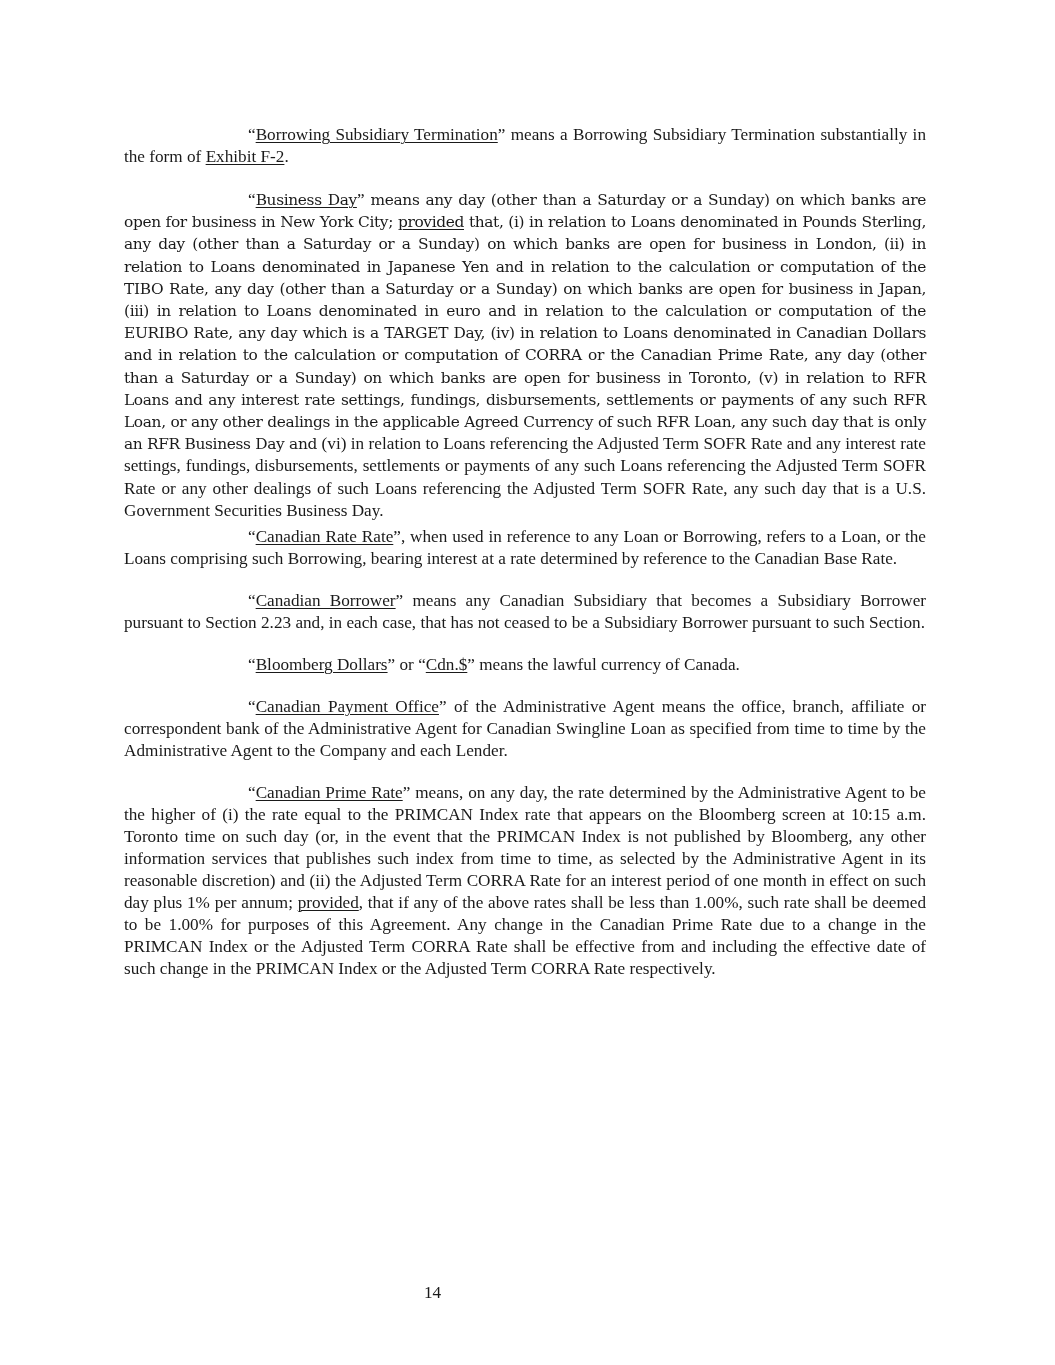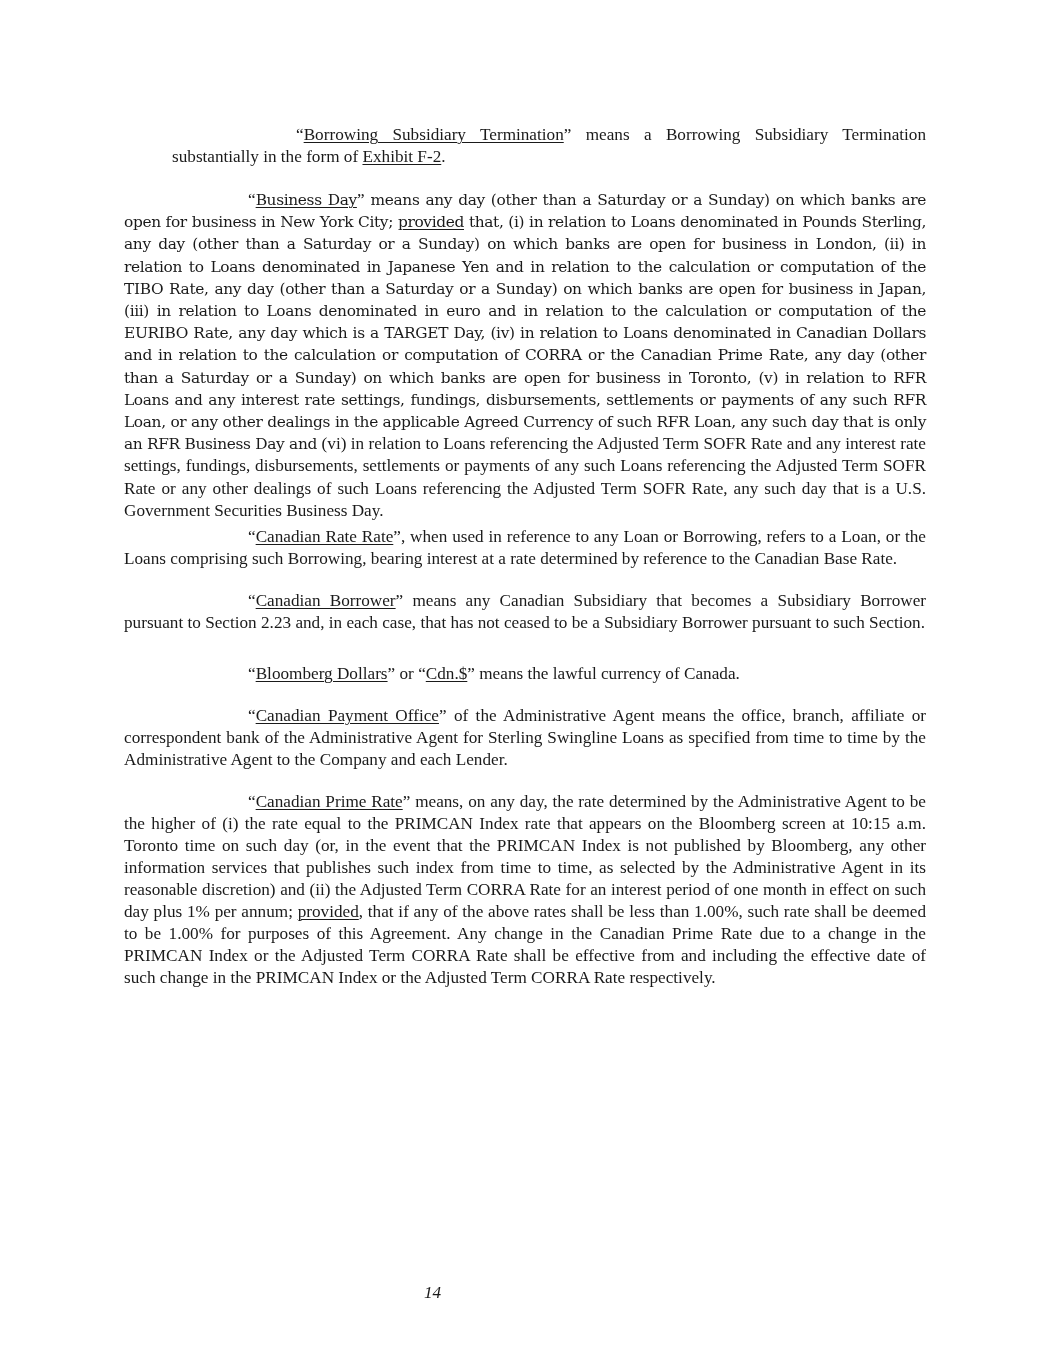--- a/index.html
+++ b/index.html
@@ -38,54 +38,53 @@
       font-family: "Liberation Serif", serif;
       font-size: 17.2px;
       letter-spacing: 0;
     }
     .term, .u {
       text-decoration: underline;
       text-underline-offset: 2px;
       text-decoration-thickness: 1px;
     }
     .p-bsa { margin-bottom: 20px; }
-    .p-bst { margin-bottom: 21px; margin-left: 48px; }
+    .p-bst { margin-bottom: 21px; }
     .p-bd  { margin-bottom: 4px; }
     .p-cbr { margin-bottom: 20px; }
-    .p-cb  { margin-bottom: 29px; }
+    .p-cb  { margin-bottom: 20px; }
     .p-cd  { margin-bottom: 20px; }
     .p-cpo { margin-bottom: 20px; }
     .p-cpr { margin-bottom: 23px; }
     .page-number {
       position: absolute;
       top: 1282px;
       left: 0;
       width: 865px;
       text-align: center;
       font-size: 17.2px;
       line-height: 22px;
-      font-style: italic;
     }
   </style>
 </head>
 <body>
 
 <div class="page">
 
 
   <p class="para p-bst"><span>“</span><span class="term">Borrowing Subsidiary Termination</span><span>”</span><span> means a Borrowing Subsidiary Termination substantially in the form of </span><span class="u">Exhibit F-2</span><span>.</span></p>
 
   <p class="para alt-font p-bd"><span class="tail">“</span><span class="term">Business Day</span><span class="tail">”</span><span> means any day (other than a Saturday or a Sunday) on which banks are open for business in New York City; </span><span class="u">provided</span><span> that, (i) in relation to Loans denominated in Pounds Sterling, any day (other than a Saturday or a Sunday) on which banks are open for business in London, (ii) in relation to Loans denominated in Japanese Yen and in relation to the calculation or computation of the TIBO Rate, any day (other than a Saturday or a Sunday) on which banks are open for business in Japan, (iii) in relation to Loans denominated in euro and in relation to the calculation or computation of the EURIBO Rate, any day which is a TARGET Day, (iv) in relation to Loans denominated in Canadian Dollars and in relation to the calculation or computation of CORRA or the Canadian Prime Rate, any day (other than a Saturday or a Sunday) on which banks are open for business in Toronto, (v) in relation to RFR Loans and any interest rate settings, fundings, disbursements, settlements or payments of any such RFR Loan, or any other dealings in the applicable Agreed Currency of such RFR Loan, any such day that is only an RFR Business Day and </span><span class="tail">(vi) in relation to Loans referencing the Adjusted Term SOFR Rate and any interest rate settings, fundings, disbursements, settlements or payments of any such Loans referencing the Adjusted Term SOFR Rate or any other dealings of such Loans referencing the Adjusted Term SOFR Rate, any such day that is a U.S. Government Securities Business Day.</span></p>
 
   <p class="para p-cbr"><span>“</span><span class="term">Canadian Rate Rate</span><span>”</span><span>, when used in reference to any Loan or Borrowing, refers to a Loan, or the Loans comprising such Borrowing, bearing interest at a rate determined by reference to the Canadian Base Rate.</span></p>
 
   <p class="para p-cb"><span>“</span><span class="term">Canadian Borrower</span><span>”</span><span> means any Canadian Subsidiary that becomes a Subsidiary Borrower pursuant to Section 2.23 and, in each case, that has not ceased to be a Subsidiary Borrower pursuant to such Section.</span></p>
 
   <p class="para p-cd"><span>“</span><span class="term">Bloomberg Dollars</span><span>”</span><span> or </span><span>“</span><span class="term">Cdn.$</span><span>”</span><span> means the lawful currency of Canada.</span></p>
 
-  <p class="para p-cpo"><span>“</span><span class="term">Canadian Payment Office</span><span>”</span><span> of the Administrative Agent means the office, branch, affiliate or correspondent bank of the Administrative Agent for Sterling Swingline Loans as specified from time to time by the Administrative Agent to the Company and each Lender.</span></p>
+  <p class="para p-cpo"><span>“</span><span class="term">Canadian Payment Office</span><span>”</span><span> of the Administrative Agent means the office, branch, affiliate or correspondent bank of the Administrative Agent for Canadian Swingline Loan as specified from time to time by the Administrative Agent to the Company and each Lender.</span></p>
 
   <p class="para p-cpr"><span>“</span><span class="term">Canadian Prime Rate</span><span>”</span><span> means, on any day, the rate determined by the Administrative Agent to be the higher of (i) the rate equal to the PRIMCAN Index rate that appears on the Bloomberg screen at 10:15 a.m. Toronto time on such day (or, in the event that the PRIMCAN Index is not published by Bloomberg, any other information services that publishes such index from time to time, as selected by the Administrative Agent in its reasonable discretion) and (ii) the Adjusted Term CORRA Rate for an interest period of one month in effect on such day plus 1% per annum; </span><span class="u">provided</span><span>, that if any of the above rates shall be less than 1.00%, such rate shall be deemed to be 1.00% for purposes of this Agreement. Any change in the Canadian Prime Rate due to a change in the PRIMCAN Index or the Adjusted Term CORRA Rate shall be effective from and including the effective date of such change in the PRIMCAN Index or the Adjusted Term CORRA Rate respectively.</span></p>
 
 
 </div>
 
 <div class="page-number">14</div>
 
 </body></html>

